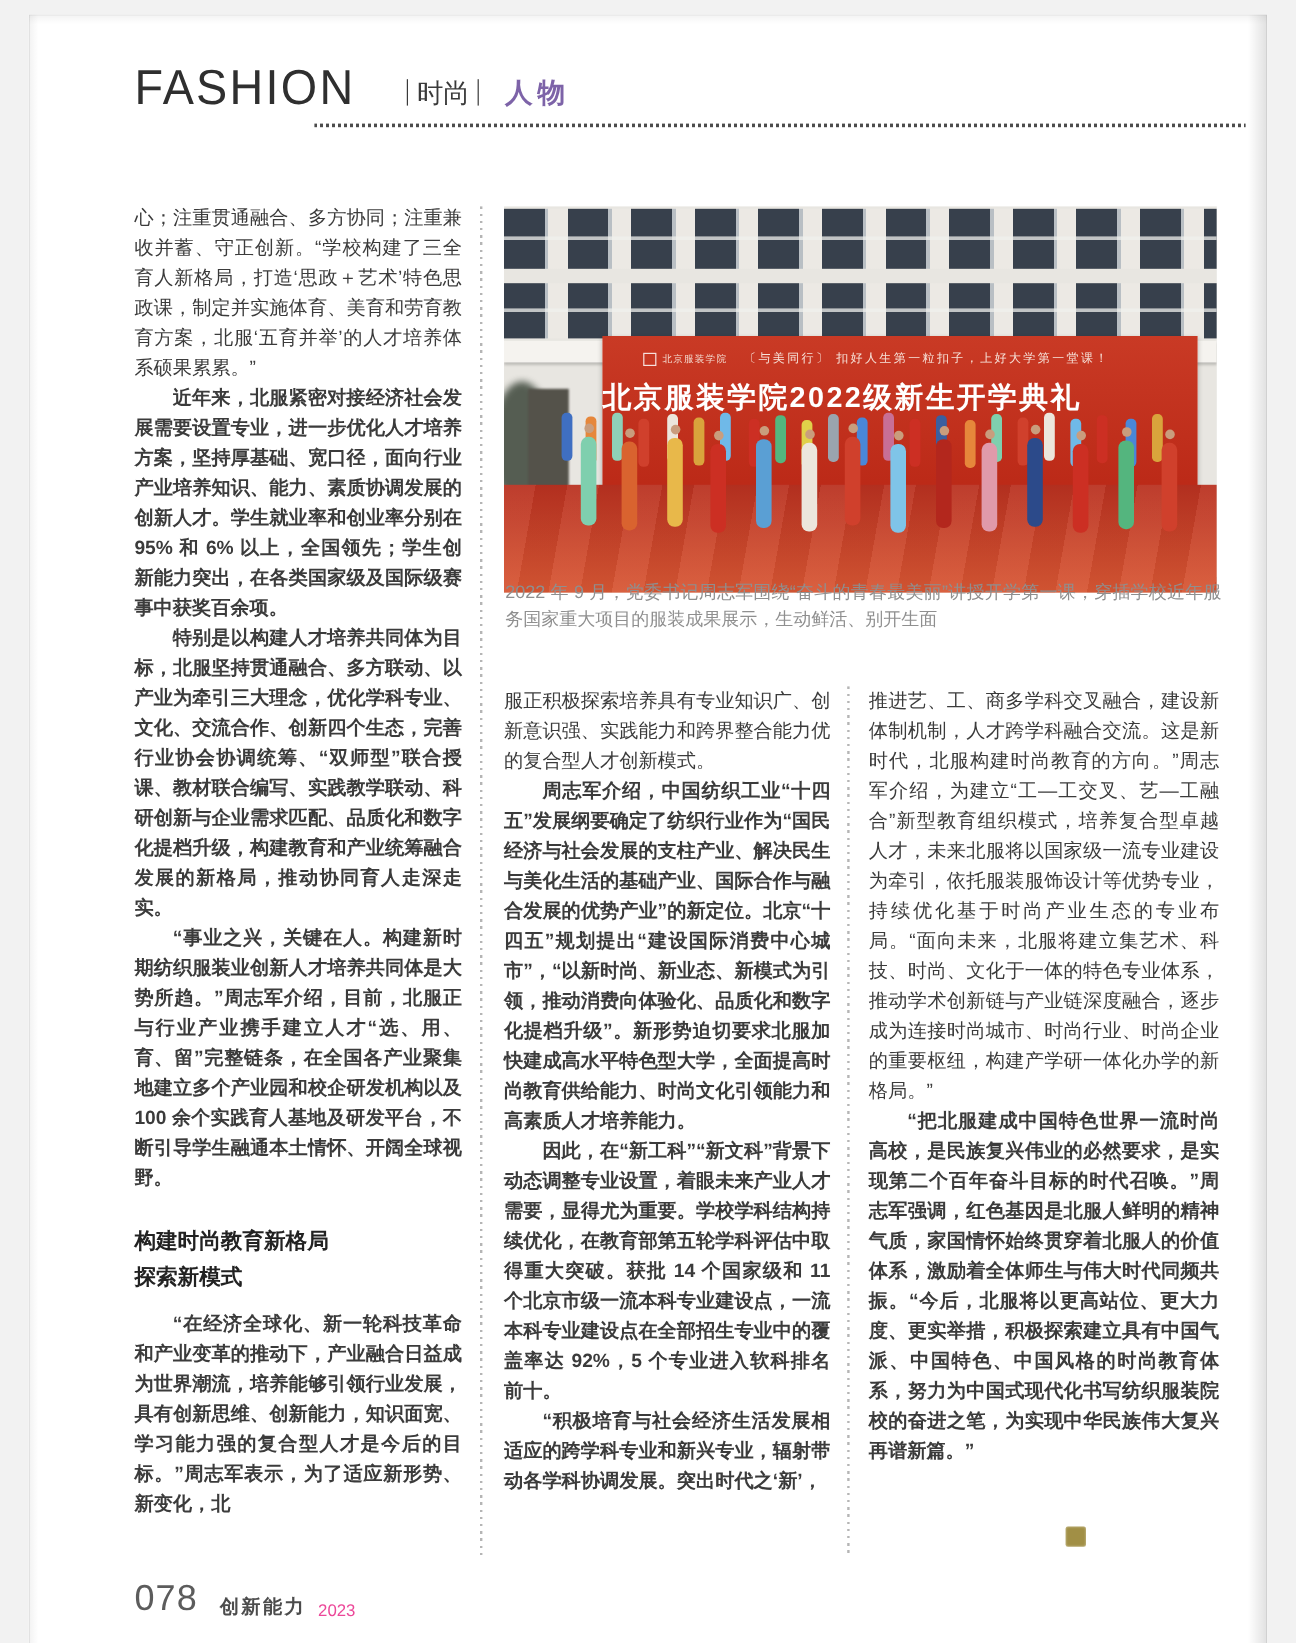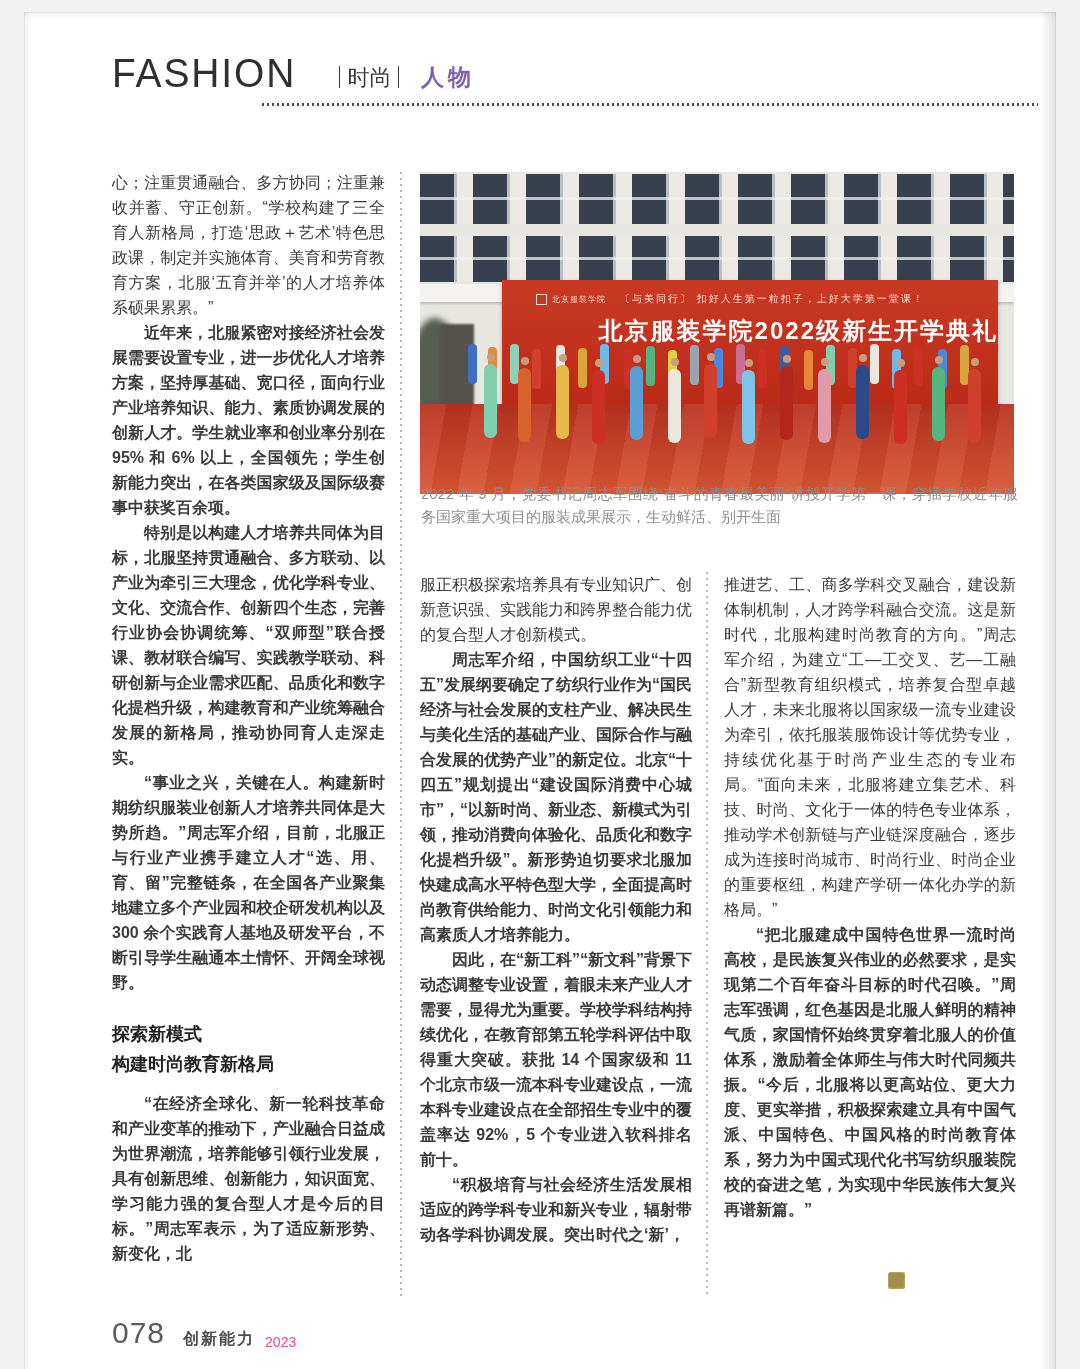--- a/index.html
+++ b/index.html
@@ -46,21 +46,21 @@
   .win-row::after { content:""; position:absolute; left:0; right:0; top:45%; height:3px; background:rgba(240,240,238,0.75); }
   .beam { position:absolute; left:0; right:0; top:112px; height:18px; background:#f5f3ef; box-shadow:0 2px 2px rgba(0,0,0,0.18); }
   .entrance { position:absolute; left:20px; top:152px; width:34px; height:84px; background:#54524a; filter:blur(1px); }
   .tree { position:absolute; left:-10px; top:146px; width:50px; height:104px; background:#3c463a; border-radius:50%; filter:blur(3px); opacity:0.85; }
   .stage-banner { position:absolute; left:82px; right:16px; top:108px; height:130px;
     background:linear-gradient(to bottom,#c93a25,#bb2917); box-shadow:0 2px 4px rgba(0,0,0,0.25); }
   .banner-slogan-row { display:flex; align-items:center; justify-content:flex-start; margin:12px 0 0 34px; }
   .banner-logo-mark { width:11px; height:11px; border:1px solid rgba(255,255,255,0.85); margin-right:5px; flex:0 0 auto; }
   .banner-logo-text { font-size:8px; color:#f3d8cd; letter-spacing:1px; margin-right:14px; white-space:nowrap; }
   .banner-slogan { font-size:10px; color:#f7e3da; letter-spacing:2px; white-space:nowrap; overflow:hidden; }
-  .banner-title { margin-top:9px; text-align:right; font-size:24px; font-weight:bold; color:#ffffff; letter-spacing:2px; white-space:nowrap; }
+  .banner-title { margin-top:9px; text-align:left; font-size:24px; font-weight:bold; color:#ffffff; letter-spacing:2px; white-space:nowrap; }
   .carpet { position:absolute; left:0; right:0; bottom:0; height:90px;
     background:linear-gradient(to bottom,#b93120,#d85734);
   }
   .carpet::after { content:""; position:absolute; inset:0;
     background:repeating-linear-gradient(100deg, rgba(255,255,255,0.06) 0 26px, rgba(0,0,0,0.04) 26px 52px); }
   .crowd-back { position:absolute; left:48px; top:172px; width:9px; height:40px; border-radius:4px; background:#3f6fc2; z-index:3;
     box-shadow:20px 3px #e6873b,42px 0 #8fd0b8,64px 5px #d0402c,88px 1px #ece6dc,110px 4px #d9a43c,132px 0 #6fb9e8,156px 5px #cc2f23,178px 2px #54b57e,200px 6px #e0d04a,222px 1px #9aa4ae,246px 4px #4a87d8,268px 0 #c86f96,290px 5px #cc2f23,312px 2px #3a5fa0,336px 6px #e6873b,358px 1px #7fcfae,380px 4px #d0402c,402px 0 #ece6dc,424px 5px #6fb9e8,446px 2px #cc2f23,470px 5px #4a87d8,492px 1px #d9a43c; }
   .crowd-front { position:absolute; left:64px; top:192px; width:13px; height:74px; border-radius:6px; background:#7fcfae; z-index:4;
     box-shadow:34px 4px #d9632f,72px 1px #e8b84a,108px 6px #cc2f23,146px 2px #5a9fd4,184px 5px #ece6dc,220px 0 #d0402c,258px 6px #7fc4e8,296px 2px #b3271d,334px 5px #e09aaa,372px 1px #2c4a8a,410px 6px #cc2f23,448px 3px #54b57e,484px 5px #d0402c; }
   .crowd-heads { position:absolute; left:67px; top:181px; width:8px; height:8px; border-radius:50%; background:#c99d7d; z-index:5;
@@ -90,24 +90,24 @@
     <span class="brand">FASHION</span>
     <span class="section-wrap"><span class="section-bar"></span><span>时尚</span><span class="section-bar"></span></span>
     <span class="category">人物</span>
     <div class="header-rule"></div>
   </div>
 
   <div class="col col-left">
     <p class="para">心；注重贯通融合、多方协同；注重兼收并蓄、守正创新。“学校构建了三全育人新格局，打造‘思政＋艺术’特色思政课，制定并实施体育、美育和劳育教育方案，北服‘五育并举’的人才培养体系硕果累累。”</p>
     <p class="para indent">近年来，北服紧密对接经济社会发展需要设置专业，进一步优化人才培养方案，坚持厚基础、宽口径，面向行业产业培养知识、能力、素质协调发展的创新人才。学生就业率和创业率分别在 95% 和 6% 以上，全国领先；学生创新能力突出，在各类国家级及国际级赛事中获奖百余项。</p>
     <p class="para indent">特别是以构建人才培养共同体为目标，北服坚持贯通融合、多方联动、以产业为牵引三大理念，优化学科专业、文化、交流合作、创新四个生态，完善行业协会协调统筹、“双师型”联合授课、教材联合编写、实践教学联动、科研创新与企业需求匹配、品质化和数字化提档升级，构建教育和产业统筹融合发展的新格局，推动协同育人走深走实。</p>
-    <p class="para indent">“事业之兴，关键在人。构建新时期纺织服装业创新人才培养共同体是大势所趋。”周志军介绍，目前，北服正与行业产业携手建立人才“选、用、育、留”完整链条，在全国各产业聚集地建立多个产业园和校企研发机构以及 300 余个实践育人基地及研发平台，不断引导学生融通本土情怀、开阔全球视野。</p>
+    <p class="para indent">“事业之兴，关键在人。构建新时期纺织服装业创新人才培养共同体是大势所趋。”周志军介绍，目前，北服正与行业产业携手建立人才“选、用、育、留”完整链条，在全国各产业聚集地建立多个产业园和校企研发机构以及 100 余个实践育人基地及研发平台，不断引导学生融通本土情怀、开阔全球视野。</p>
     <div class="subhead">
+      <div>构建时尚教育新格局</div>
       <div>探索新模式</div>
-      <div>构建时尚教育新格局</div>
     </div>
     <p class="para indent">“在经济全球化、新一轮科技革命和产业变革的推动下，产业融合日益成为世界潮流，培养能够引领行业发展，具有创新思维、创新能力，知识面宽、学习能力强的复合型人才是今后的目标。”周志军表示，为了适应新形势、新变化，北</p>
   </div>
 
   <div class="v-divider v-divider-1"></div>
   <div class="v-divider v-divider-2"></div>
 
   <div class="photo">
     <div class="win-row win-row1"></div>
     <div class="win-row win-row2"></div>

